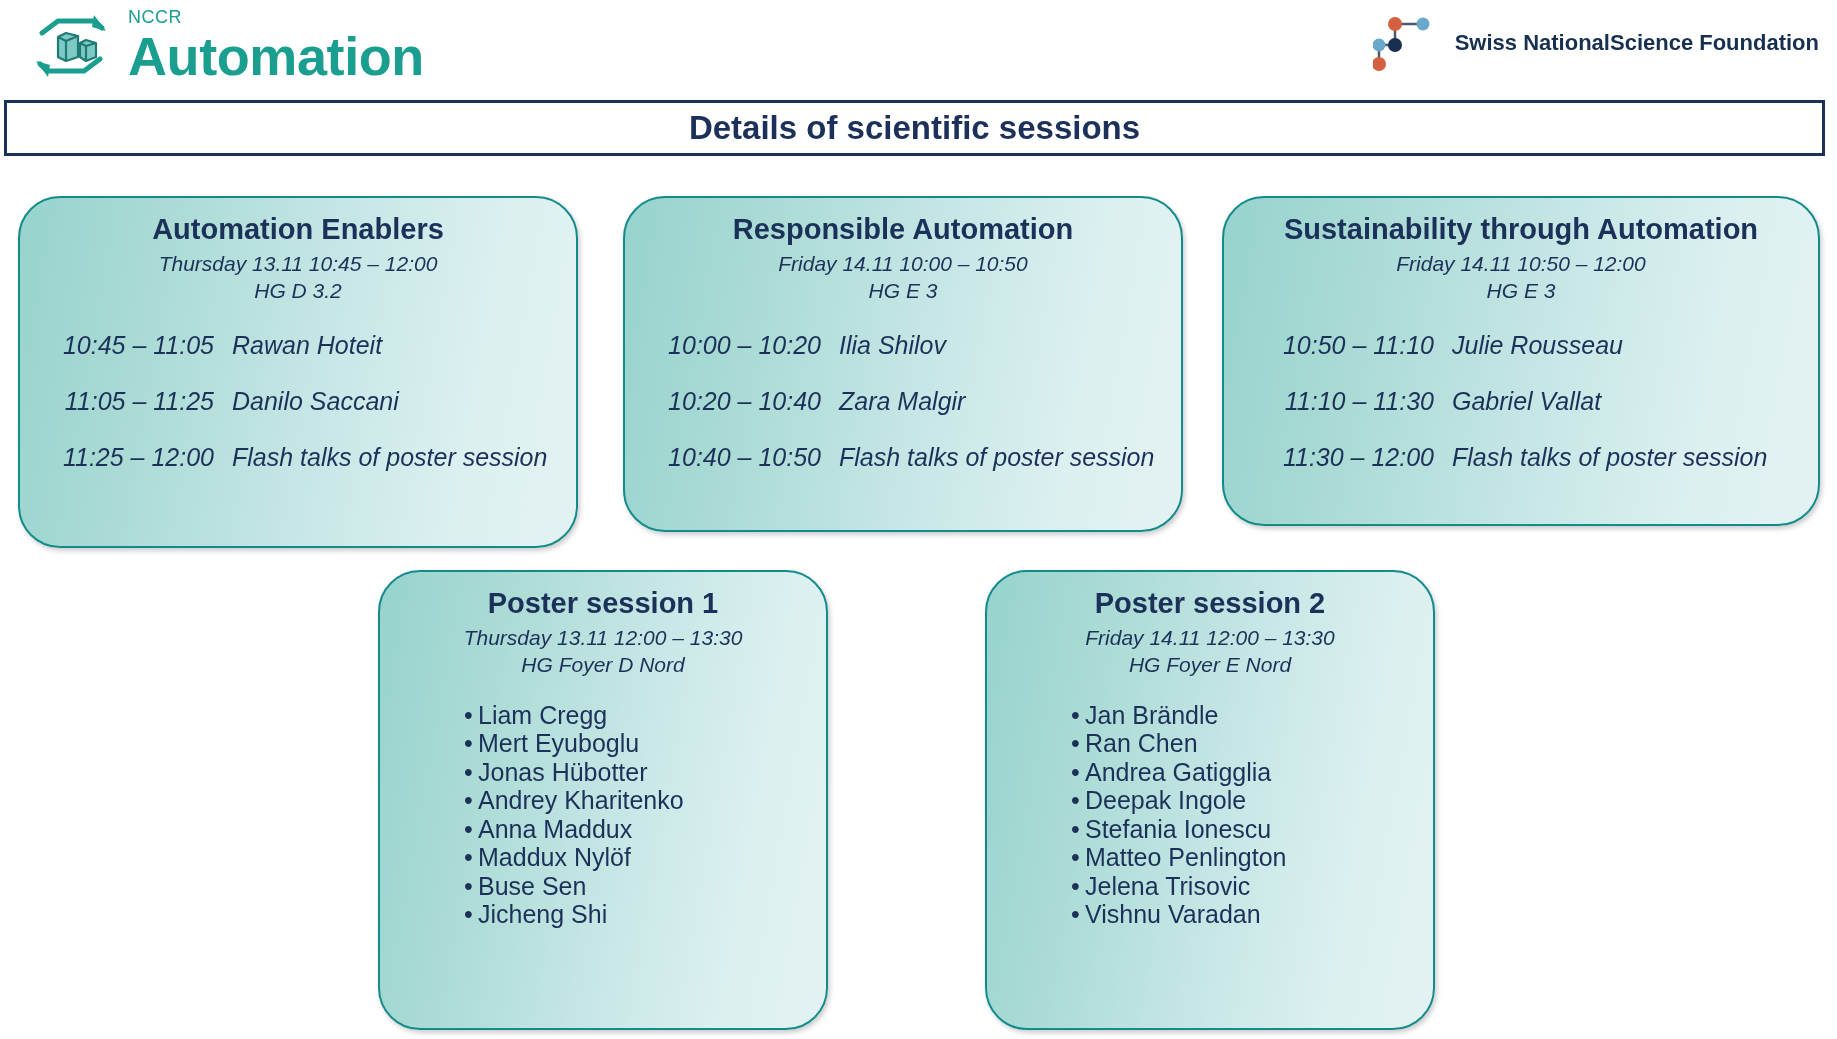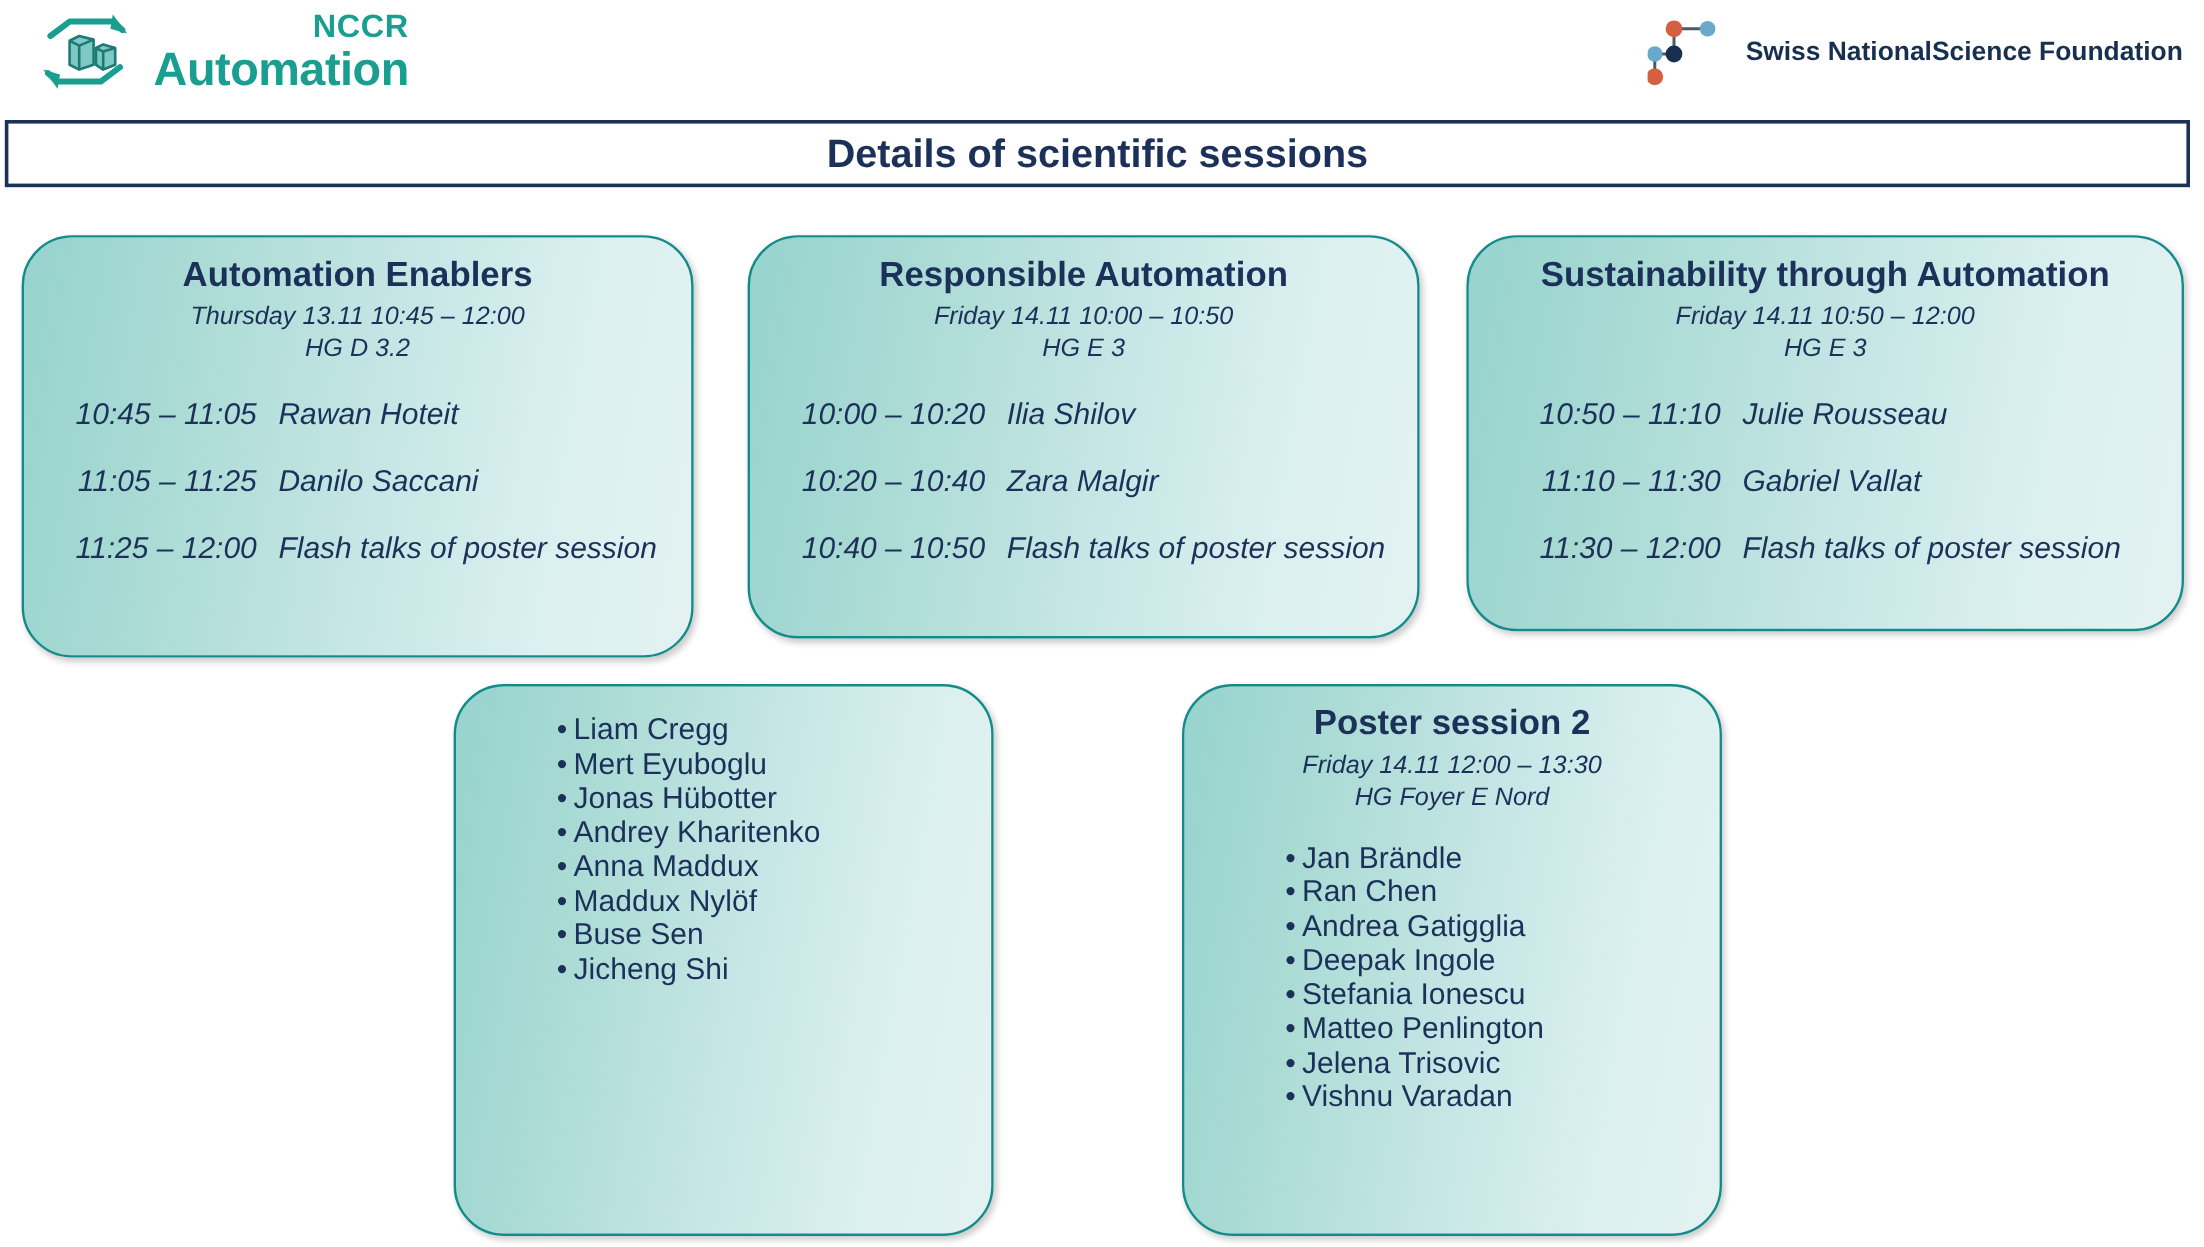--- a/index.html
+++ b/index.html
@@ -34,28 +34,27 @@
   .nccr-mark {
     width: 86px;
     height: 70px;
   }
   .nccr-words {
     display: flex;
     flex-direction: column;
     line-height: 1;
   }
   .nccr-words .w1 {
-    font-size: 27px;
-    font-weight: bold;
+    font-size: 18px;
+    font-weight: normal;
     color: #1a9e8f;
     letter-spacing: 0.5px;
-    text-align: right;
   }
   .nccr-words .w2 {
-    font-size: 39px;
+    font-size: 54px;
     font-weight: bold;
     color: #1a9e8f;
     letter-spacing: -0.4px;
     margin-top: 3px;
   }
 
   .snsf-logo {
     position: absolute;
     right: 18px;
     top: 12px;
@@ -286,20 +285,25 @@
       <span class="n">Gabriel Vallat</span>
     </div>
     <div class="srow">
       <span class="t">11:30 – 12:00</span>
       <span class="n">Flash talks of poster session</span>
     </div>
   </div>
 </div>
 
 <div class="card" style="left:378px; top:570px; width:450px; height:460px;">
+  <div class="card-head">
+    <div class="card-title">Poster session 1</div>
+    <div class="card-sub">Thursday 13.11 12:00 – 13:30</div>
+    <div class="card-room">HG Foyer D Nord</div>
+  </div>
   <div class="poster-list">
     <div class="pitem">
         <span class="pbullet">•</span>
         <span>Liam Cregg</span>
       </div>
     <div class="pitem">
         <span class="pbullet">•</span>
         <span>Mert Eyuboglu</span>
       </div>
     <div class="pitem">

